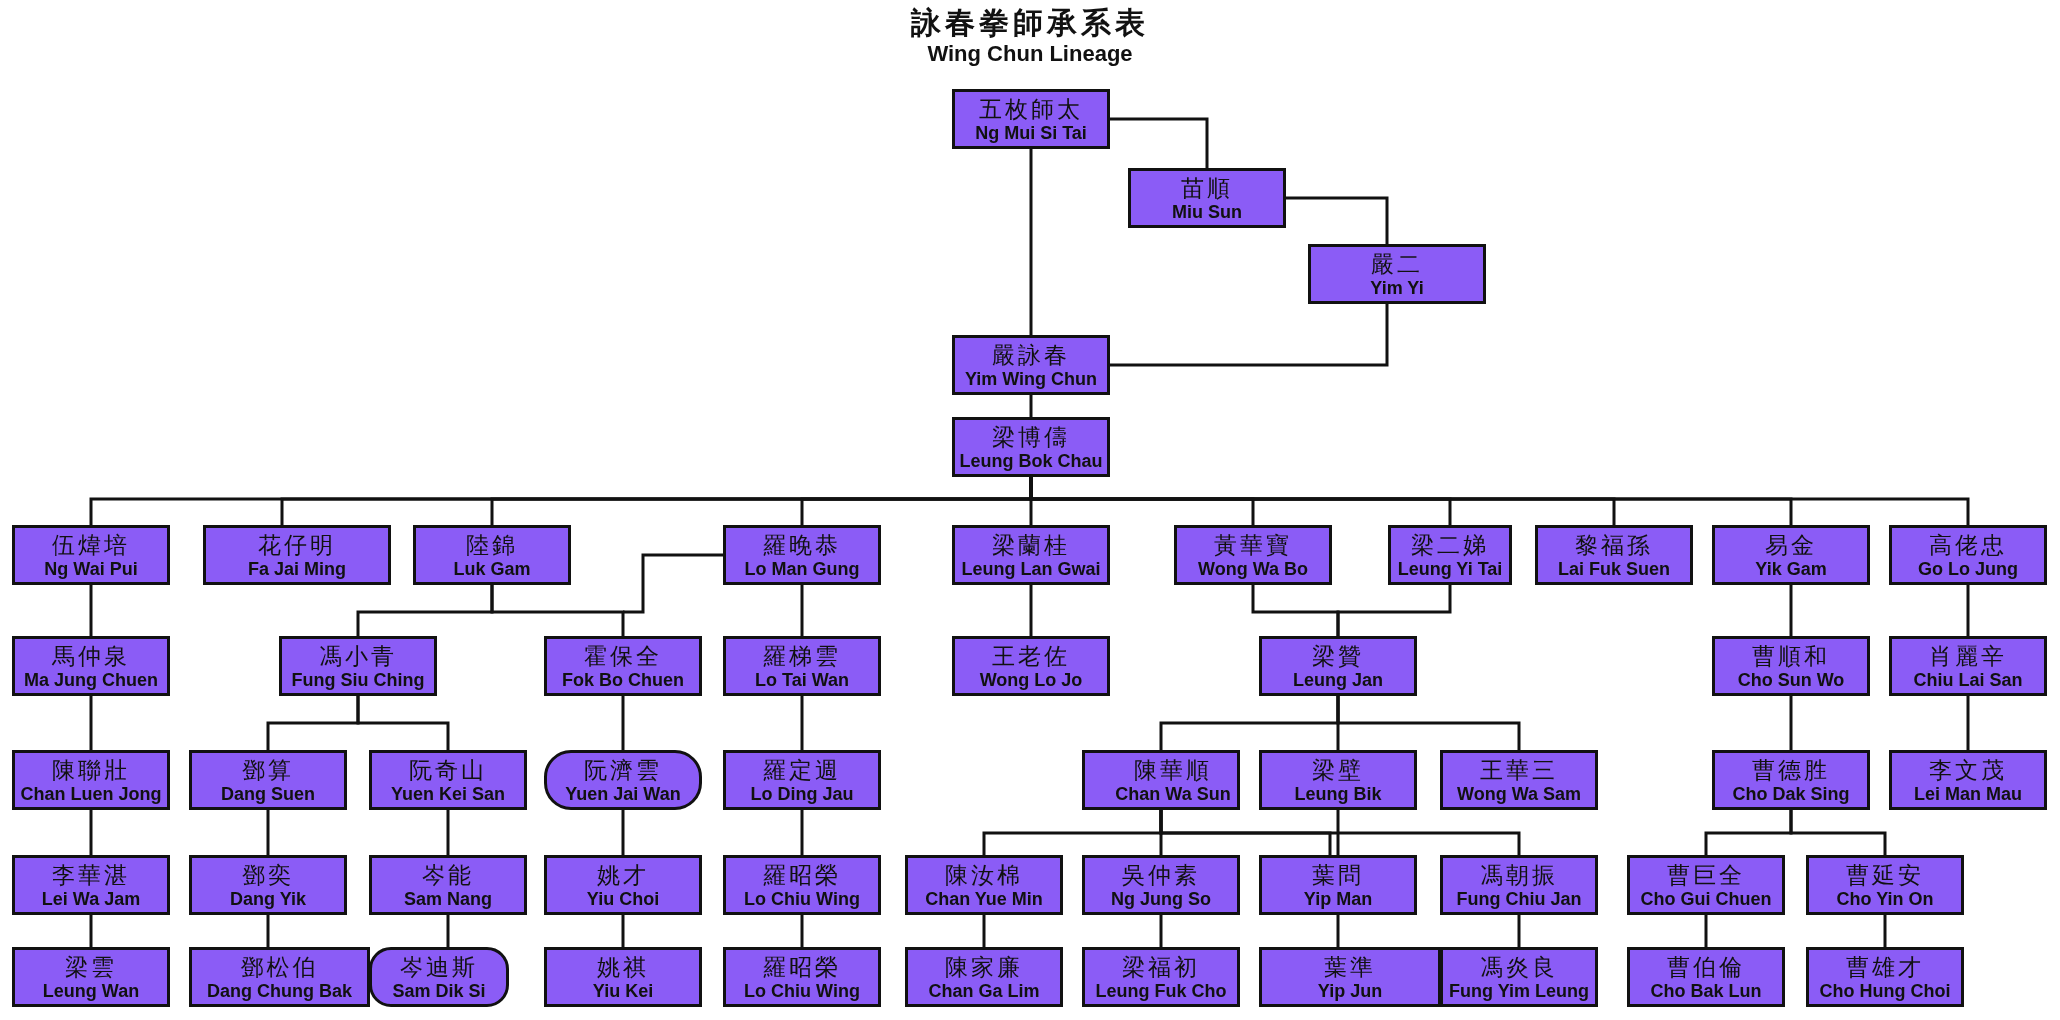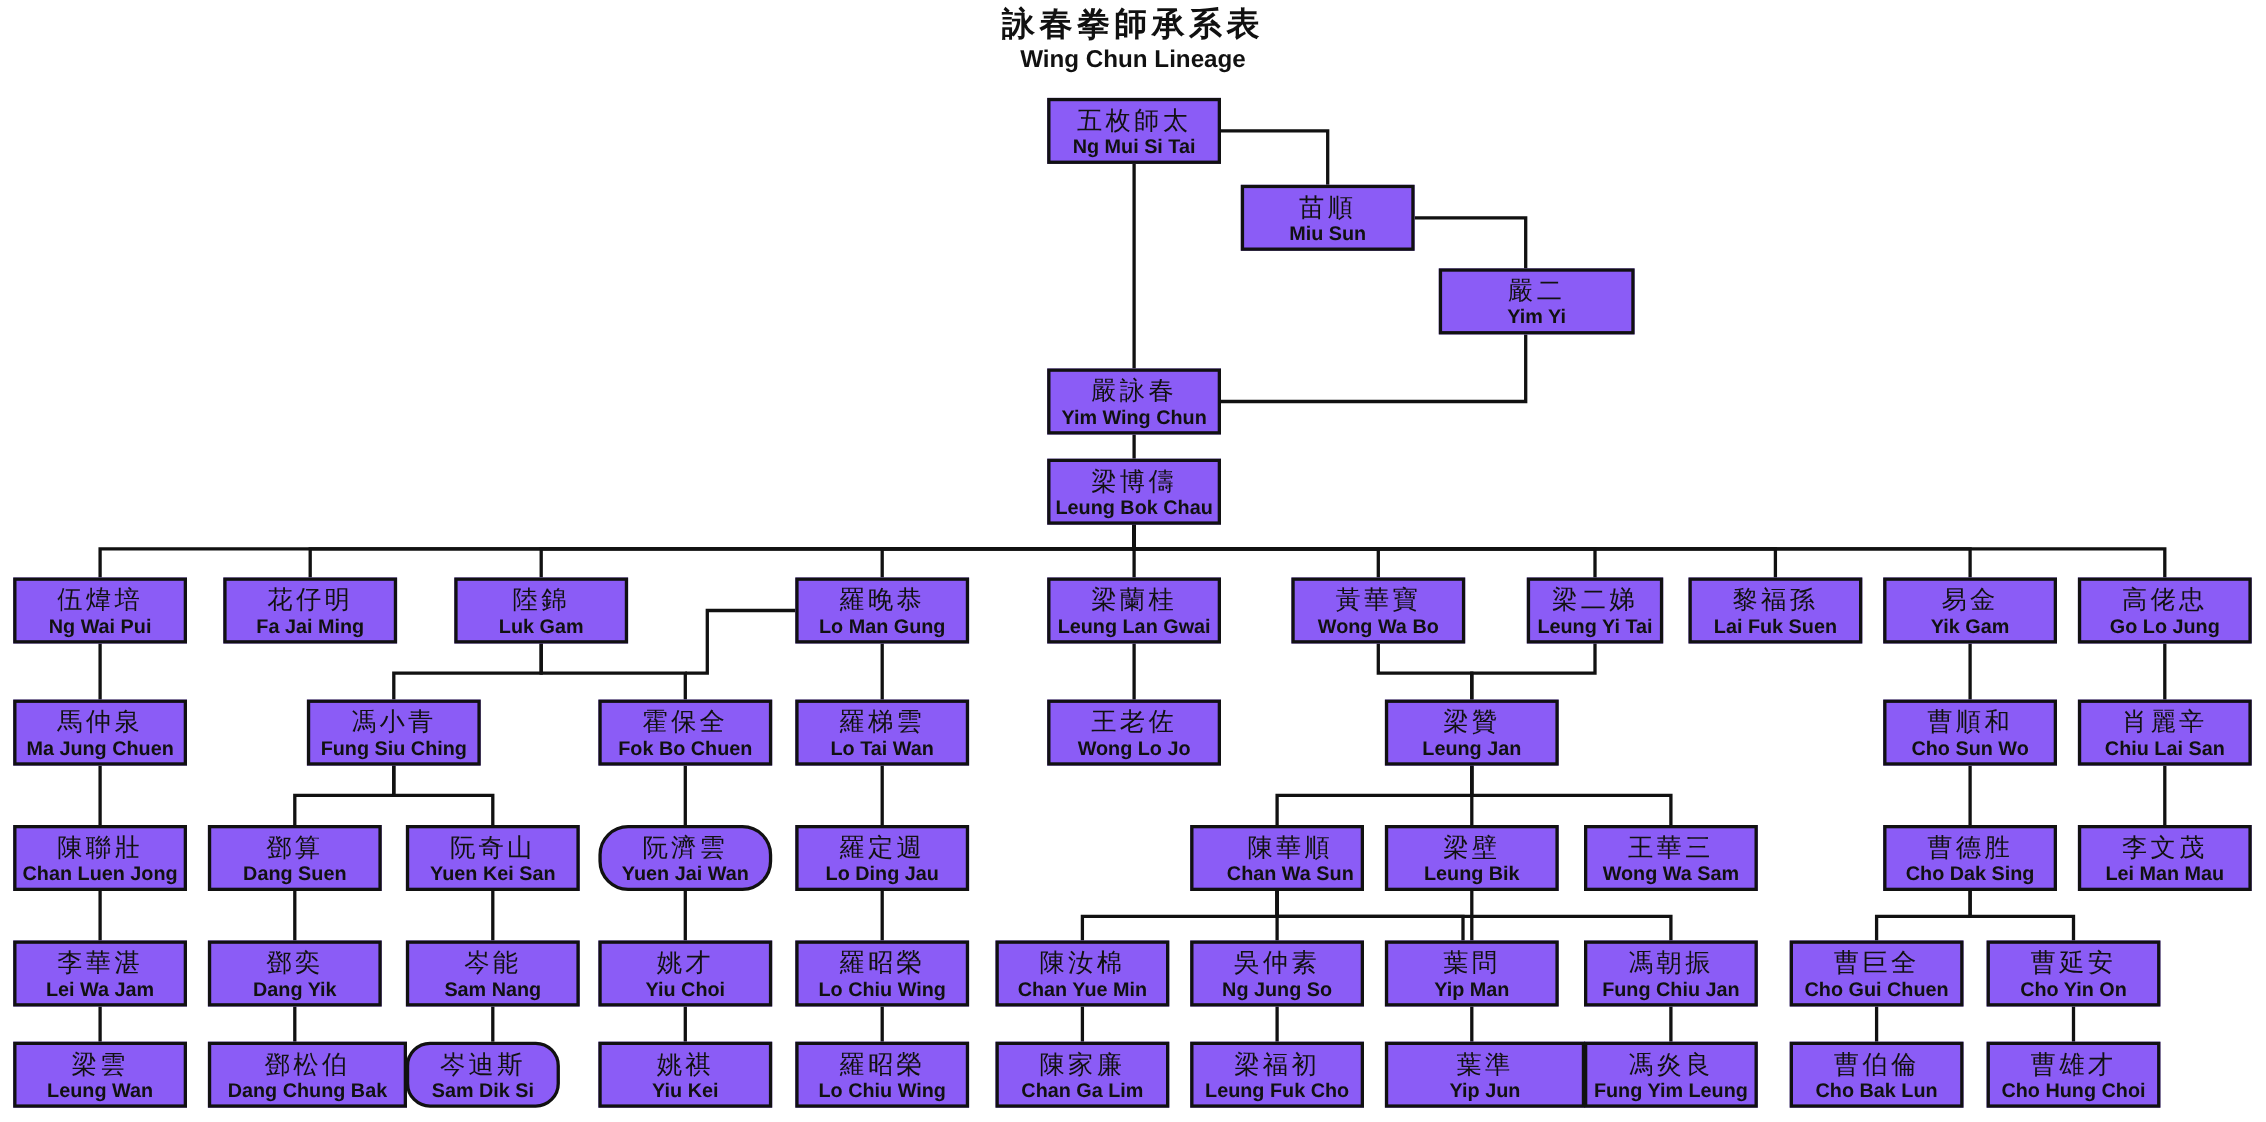--- a/index.html
+++ b/index.html
@@ -105,21 +105,21 @@
       <div class="en">Yim Wing Chun</div>
     </div>
     <div class="node" style="left: 952px; top: 417px; width: 158px;">
       <div class="zh">梁博儔</div>
       <div class="en">Leung Bok Chau</div>
     </div>
     <div class="node" style="left: 12px; top: 525px; width: 158px;">
       <div class="zh">伍煒培</div>
       <div class="en">Ng Wai Pui</div>
     </div>
-    <div class="node" style="left: 203px; top: 525px; width: 158px;">
+    <div class="node" style="left: 203px; top: 525px; width: 188px;">
       <div class="zh">花仔明</div>
       <div class="en">Fa Jai Ming</div>
     </div>
     <div class="node" style="left: 413px; top: 525px; width: 158px;">
       <div class="zh">陸錦</div>
       <div class="en">Luk Gam</div>
     </div>
     <div class="node" style="left: 723px; top: 525px; width: 158px;">
       <div class="zh">羅晚恭</div>
       <div class="en">Lo Man Gung</div>

